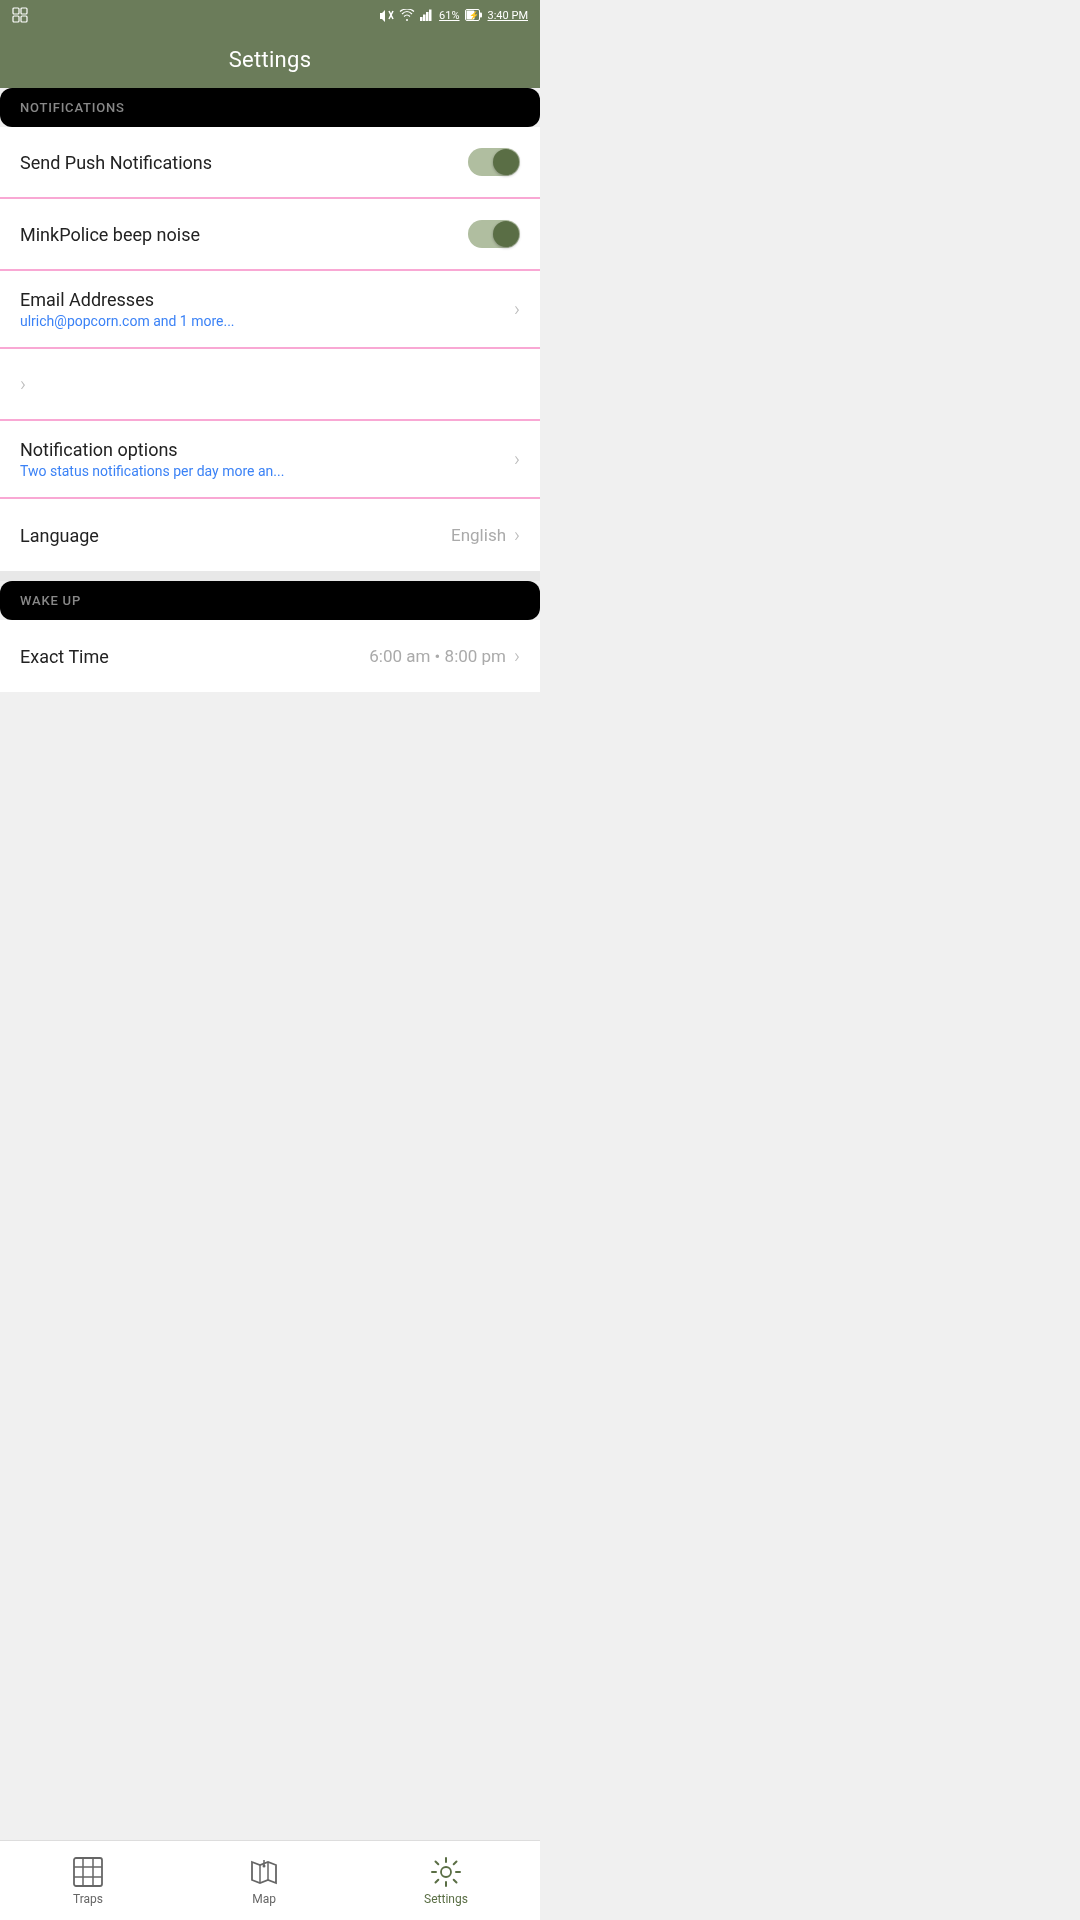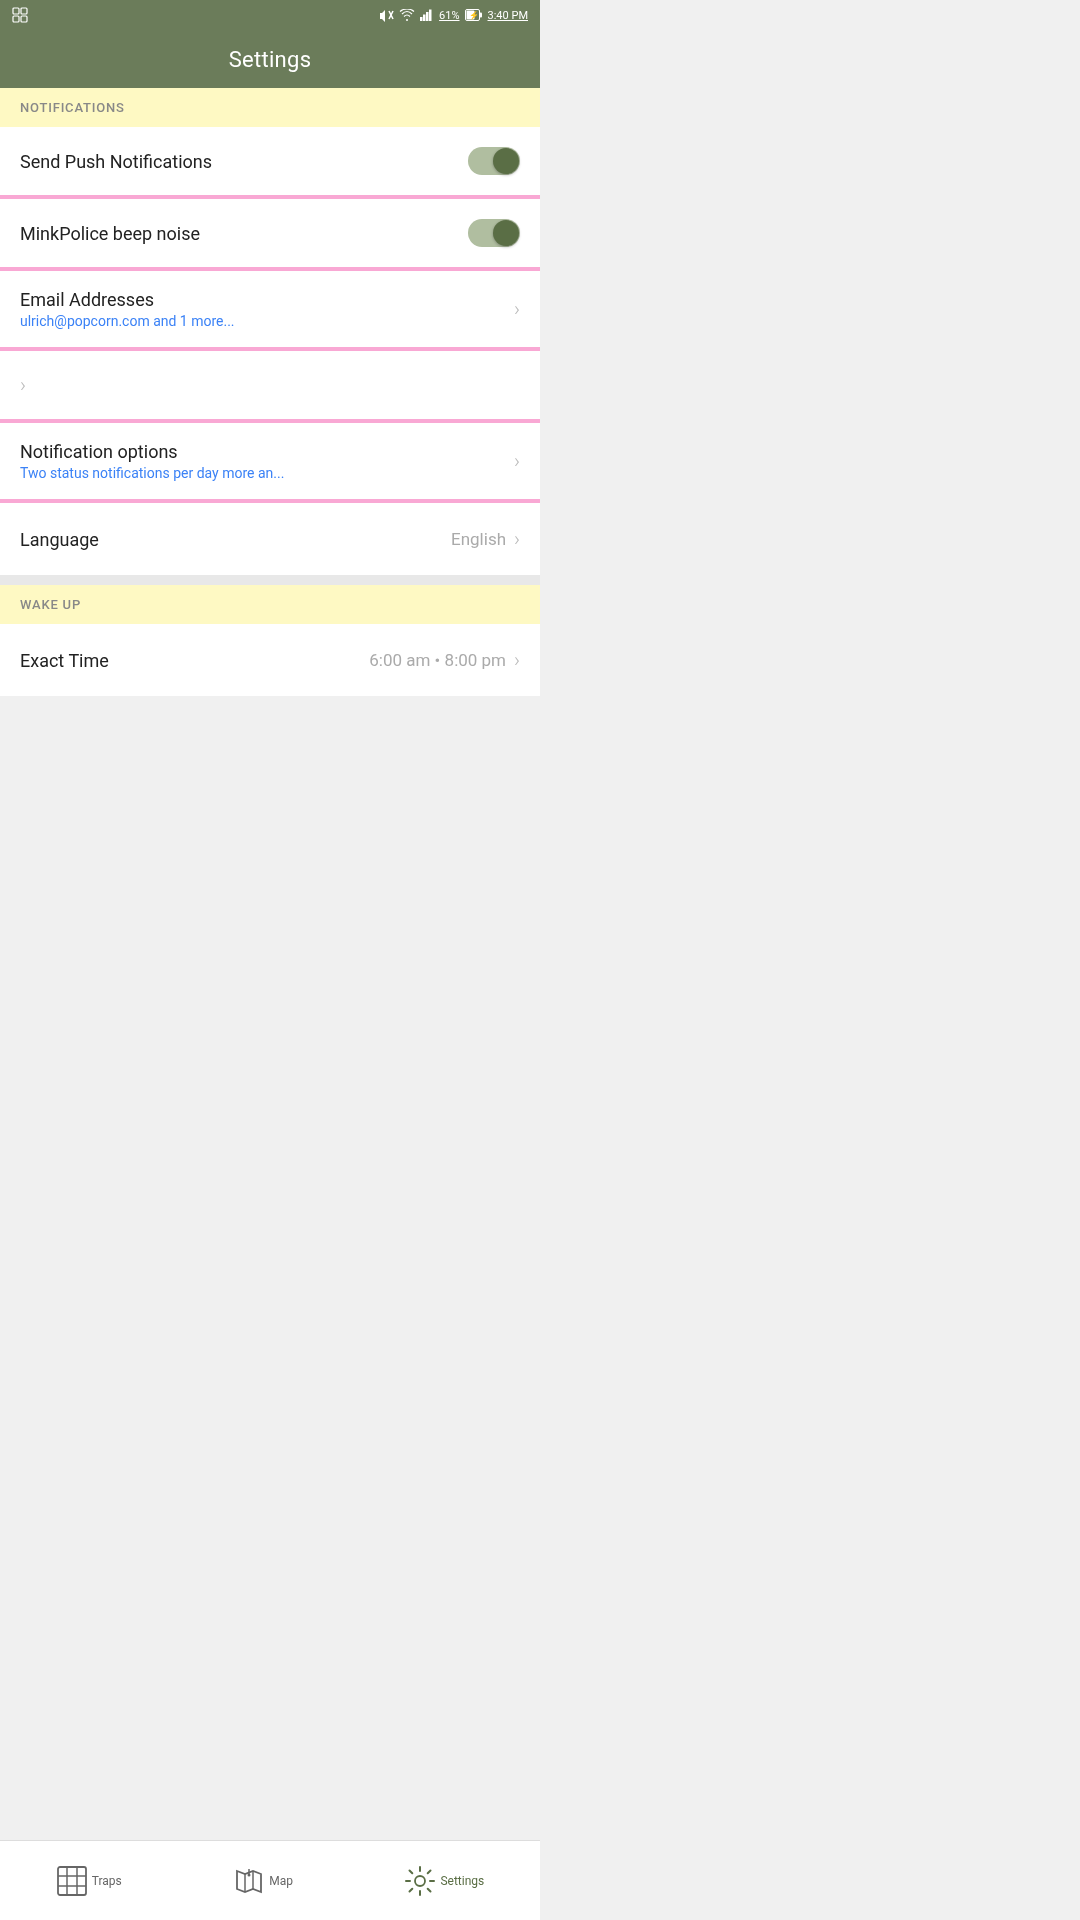--- a/index.html
+++ b/index.html
@@ -38,39 +38,40 @@
     }
     .app-bar-title {
       color: white;
       font-size: 22px;
       font-weight: 400;
       letter-spacing: 0.3px;
     }
 
     
     .section-header {
-      background: #fef9c3;
+      background: #000000;
       padding: 12px 20px;
       color: #888;
       font-size: 13px;
       font-weight: 500;
       letter-spacing: 0.8px;
+      border-radius: 12px;
     }
 
     
     .settings-list {
       background: white;
     }
 
     .settings-item {
       display: flex;
       align-items: center;
       justify-content: space-between;
       padding: 18px 20px;
-      border-bottom: 4px solid #f9a8d4;
+      border-bottom: 2px solid #f9a8d4;
       background: white;
       min-height: 72px;
     }
 
     .settings-item:last-child {
       border-bottom: none;
     }
 
     .item-left {
       display: flex;
@@ -149,21 +150,21 @@
       height: 80px;
       background: white;
       border-top: 1px solid #ddd;
       display: flex;
       align-items: center;
       justify-content: space-around;
     }
 
     .nav-item {
       display: flex;
-      flex-direction: row;
+      flex-direction: column;
       align-items: center;
       gap: 4px;
       cursor: pointer;
       padding: 8px 20px;
     }
 
     .nav-label {
       font-size: 12px;
       color: #666;
     }

